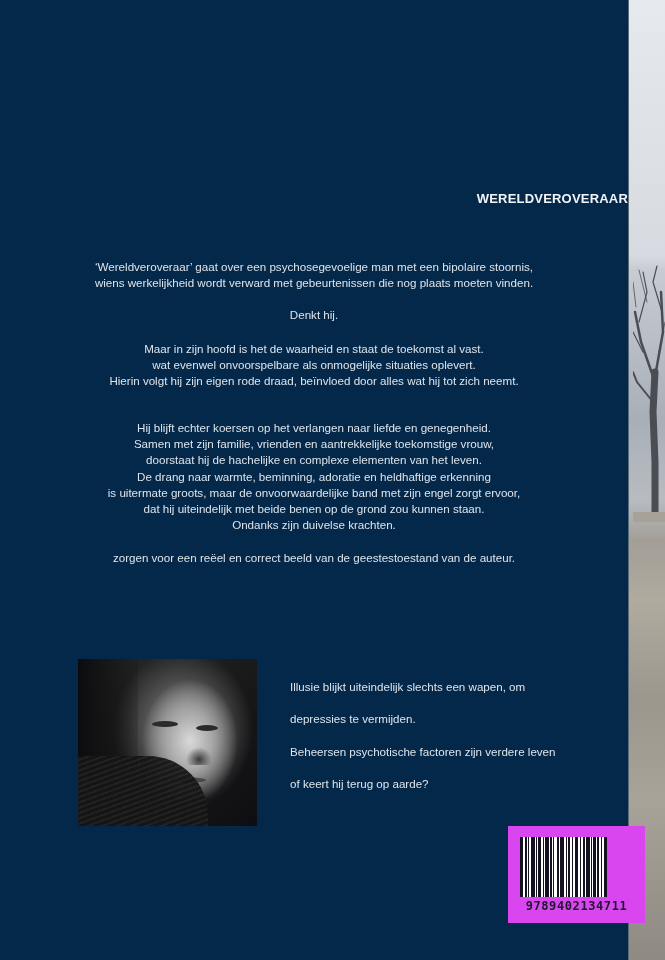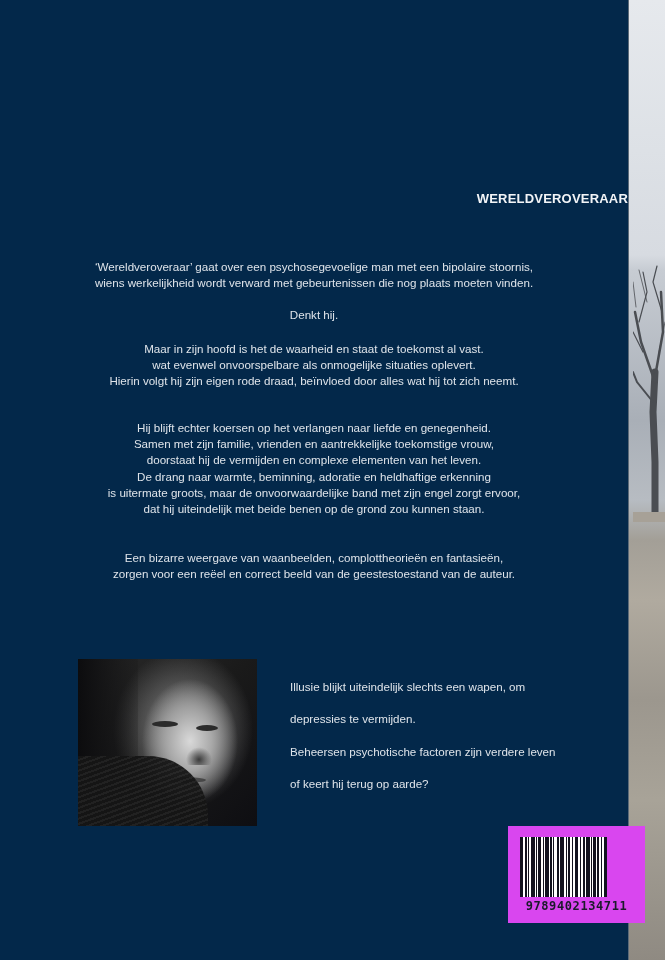--- a/index.html
+++ b/index.html
@@ -122,28 +122,28 @@
 
 <div class="blurb" style="top:341px">
   <p>Maar in zijn hoofd is het de waarheid en staat de toekomst al vast.</p>
   <p>wat evenwel onvoorspelbare als onmogelijke situaties oplevert.</p>
   <p>Hierin volgt hij zijn eigen rode draad, beïnvloed door alles wat hij tot zich neemt.</p>
 </div>
 
 <div class="blurb" style="top:420px">
   <p>Hij blijft echter koersen op het verlangen naar liefde en genegenheid.</p>
   <p>Samen met zijn familie, vrienden en aantrekkelijke toekomstige vrouw,</p>
-  <p>doorstaat hij de vermijden en complexe elementen van het leven.</p>
+  <p>doorstaat hij de hachelijke en complexe elementen van het leven.</p>
   <p>De drang naar warmte, beminning, adoratie en heldhaftige erkenning</p>
   <p>is uitermate groots, maar de onvoorwaardelijke band met zijn engel zorgt ervoor,</p>
   <p>dat hij uiteindelijk met beide benen op de grond zou kunnen staan.</p>
+  <p>Ondanks zijn duivelse krachten.</p>
 </div>
 
 <div class="blurb" style="top:550px">
-  <p>Een bizarre weergave van waanbeelden, complottheorieën en fantasieën,</p>
   <p>zorgen voor een reëel en correct beeld van de geestestoestand van de auteur.</p>
 </div>
 
 <div class="author-photo">
   <div class="shade-l"></div>
   <div class="eye" style="left:74px; top:62px; width:26px;"></div>
   <div class="eye" style="left:118px; top:66px; width:22px;"></div>
   <div class="nose"></div>
   <div class="mouth"></div>
   <div class="collar"></div>

